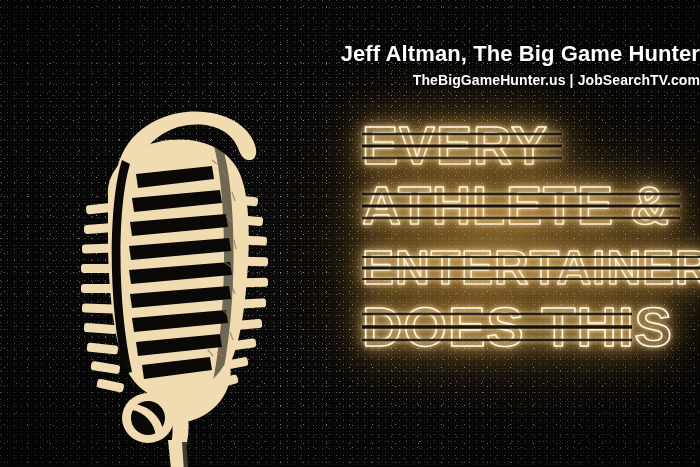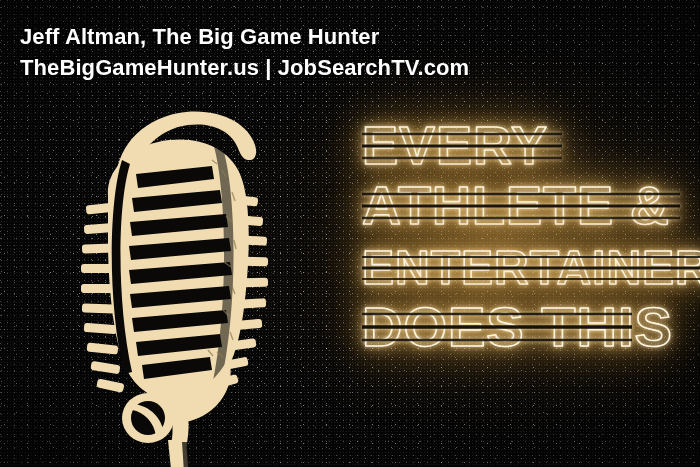--- a/index.html
+++ b/index.html
@@ -55,38 +55,38 @@
   .bg-vignette {
     position: absolute;
     inset: 0;
     background: radial-gradient(ellipse 85% 80% at 50% 50%, rgba(0,0,0,0) 40%, rgba(0,0,0,.65) 100%);
     pointer-events: none;
   }
 
   
   .header {
     position: absolute;
-    top: 23px;
+    top: 40px;
     left: 0;
     right: 0;
-    text-align: left;
+    text-align: right;
     z-index: 40;
     padding-left: 20px;
   }
   .header .line1 {
     color: #ffffff;
     font-size: 22px;
     font-weight: bold;
     letter-spacing: .1px;
     line-height: 1.25;
     text-shadow: 0 1px 3px rgba(0,0,0,.9);
   }
   .header .line2 {
     color: #ffffff;
-    font-size: 22px;
+    font-size: 14px;
     font-weight: bold;
     letter-spacing: .1px;
     line-height: 1.3;
     margin-top: 3px;
     text-shadow: 0 1px 3px rgba(0,0,0,.9);
   }
 
   
   .neon-wrap {
     position: absolute;

